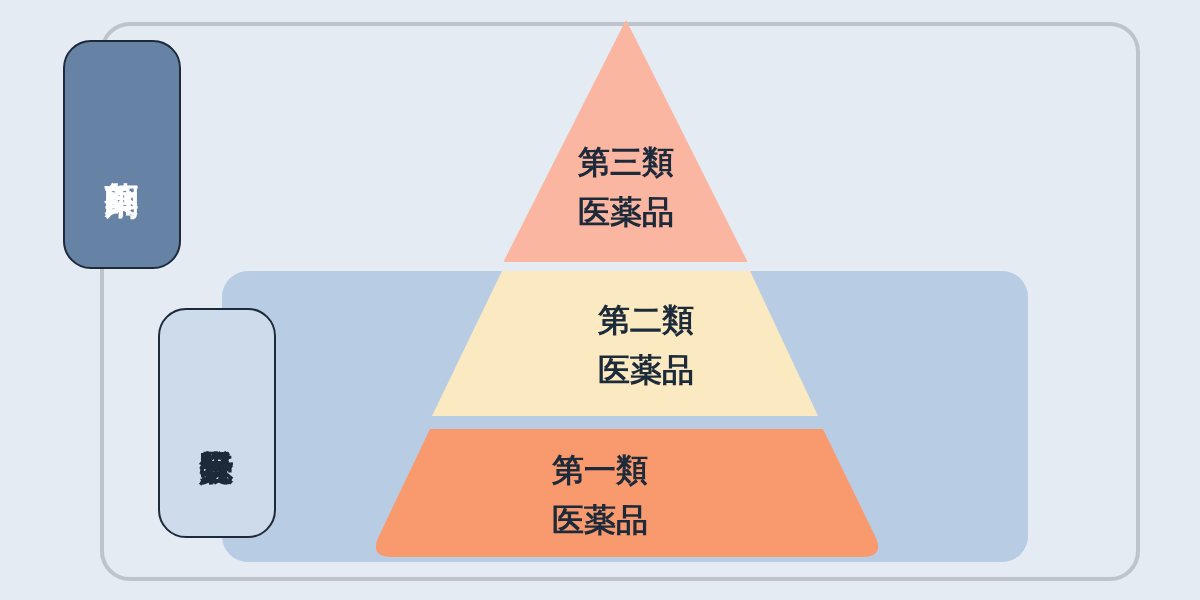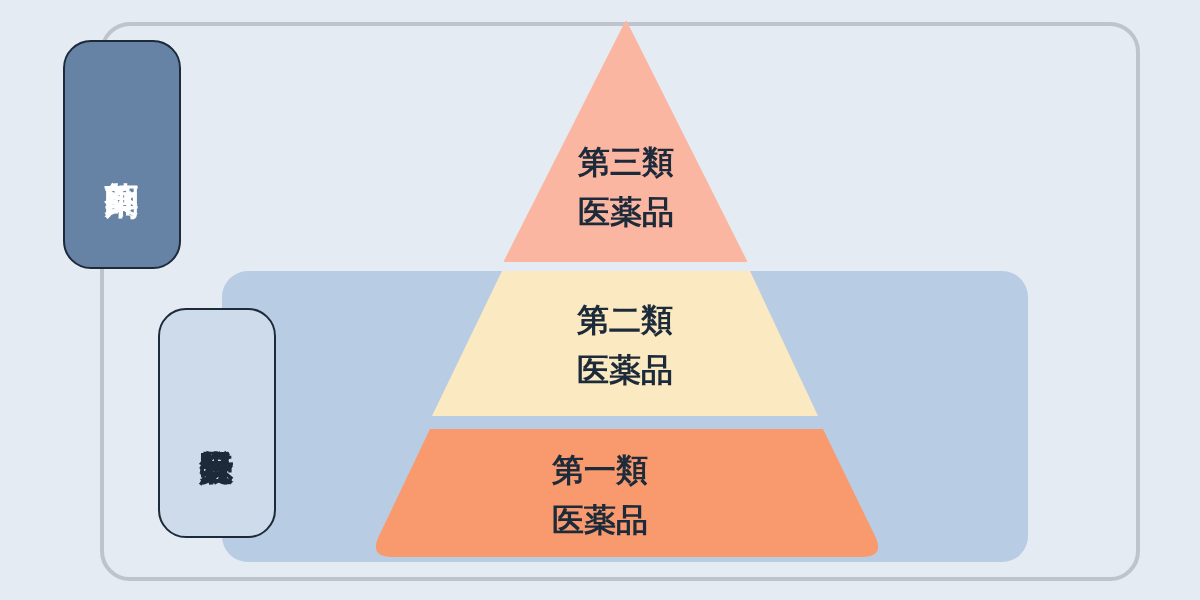--- a/index.html
+++ b/index.html
@@ -110,21 +110,21 @@
     <polygon points="626,22 746,261 505,261" fill="#fbb6a2" stroke="#fbb6a2" stroke-width="2" stroke-linejoin="round"></polygon>
     <polygon points="502,271 750,271 818,416 432,416" fill="#fbeac1"></polygon>
     <path d="M 430 429 L 823 429 L 876 538 Q 884 557 862 557 L 392 557 Q 370 557 378 538 Z" fill="#f99a6e"></path>
   </svg>
 
   <div class="tier-label" style="left:526px; top:137px;">
     <span>第三類</span>
     <span>医薬品</span>
   </div>
 
-  <div class="tier-label" style="left:525px; top:295px;">
+  <div class="tier-label" style="left:546px; top:295px;">
     <span>第二類</span>
     <span>医薬品</span>
   </div>
 
   <div class="tier-label" style="left:500px; top:445px;">
     <span>第一類</span>
     <span>医薬品</span>
   </div>
 
 </div>

